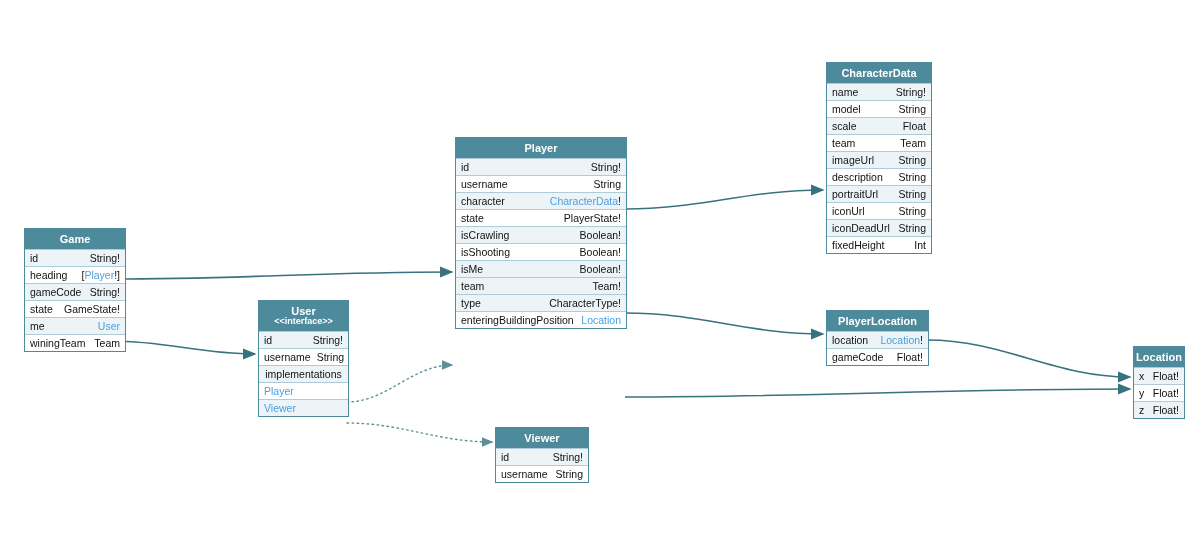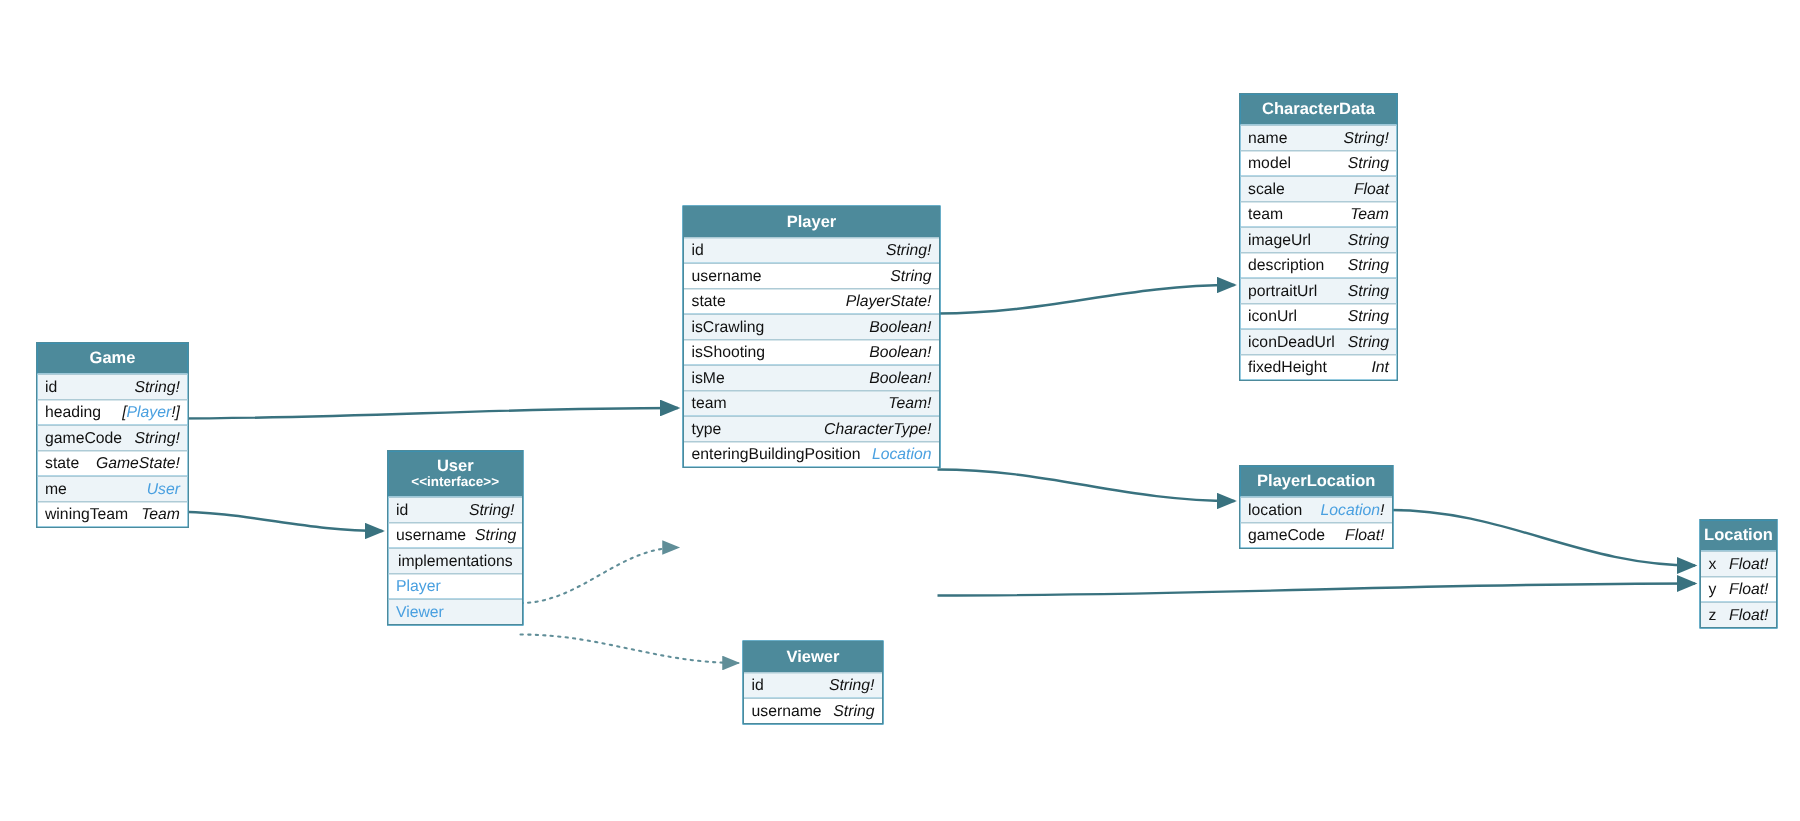--- a/index.html
+++ b/index.html
@@ -6,21 +6,21 @@
   #canvas{
     position:relative;
     width:1200px;height:547px;
     background:#ffffff;
     overflow:hidden;
     font-family:"Liberation Sans", sans-serif;
   }
   #edge-layer{position:absolute;left:0;top:0;width:1200px;height:547px;}
   .table{
     position:absolute;
-    background:#0ea5e9;
+    background:#f9a8d4;
     border:1px solid #4d8a9b;
     box-sizing:content-box;
     color:#111111;
     cursor:default;
   }
   .thead{
     background:#4d8a9b;
     color:#ffffff;
     font-weight:bold;
     font-size:11px;
@@ -41,21 +41,21 @@
     box-sizing:border-box;
     padding:0 5px;
     border-top:1px solid #aecbd6;
     background:#ffffff;
     font-size:10.5px;
     white-space:nowrap;
   }
   .row.alt{background:#edf4f8;}
   .row.center{justify-content:center;}
   .fname{white-space:nowrap;}
-  .ftype{white-space:nowrap;margin-left:6px;font-style:italic;}
+  .ftype{white-space:nowrap;margin-left:6px;}
   .tlink{color:#4aa0e0;}
 </style>
 </head>
 <body>
 
 <div id="canvas">
     <svg id="edge-layer" width="1200" height="547">
       <defs>
         <marker id="arrow" markerWidth="9" markerHeight="7" refX="7.5" refY="3.5" orient="auto">
           <path d="M0,0 L8.5,3.5 L0,7 Z" fill="#39727f"></path>
@@ -127,20 +127,24 @@
         <span>Player</span>
       </div>
       <div class="row alt">
         <span class="fname">id</span>
         <span class="ftype">String!</span>
       </div>
       <div class="row">
         <span class="fname">username</span>
         <span class="ftype">String</span>
       </div>
+      <div class="row alt">
+        <span class="fname">character</span>
+        <span class="ftype"><span class="tlink">CharacterData</span>!</span>
+      </div>
       <div class="row">
         <span class="fname">state</span>
         <span class="ftype">PlayerState!</span>
       </div>
       <div class="row alt">
         <span class="fname">isCrawling</span>
         <span class="ftype">Boolean!</span>
       </div>
       <div class="row">
         <span class="fname">isShooting</span>

